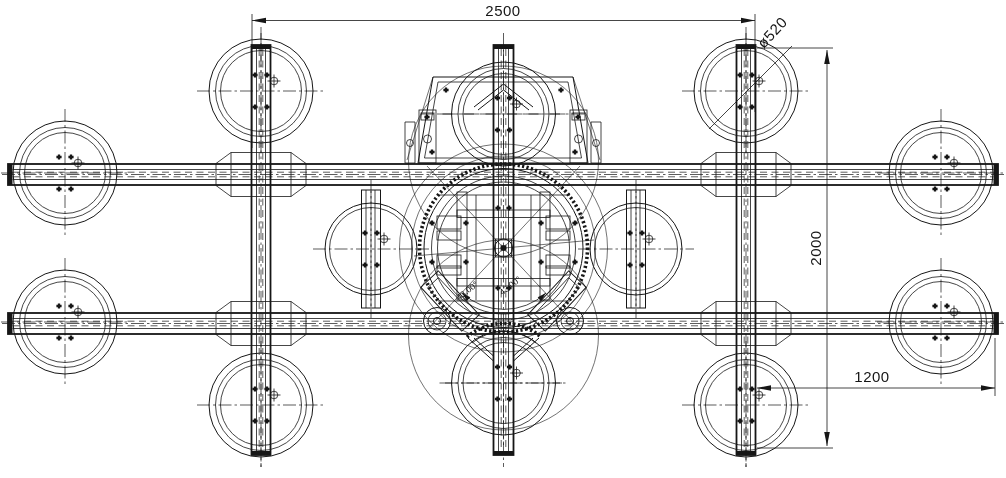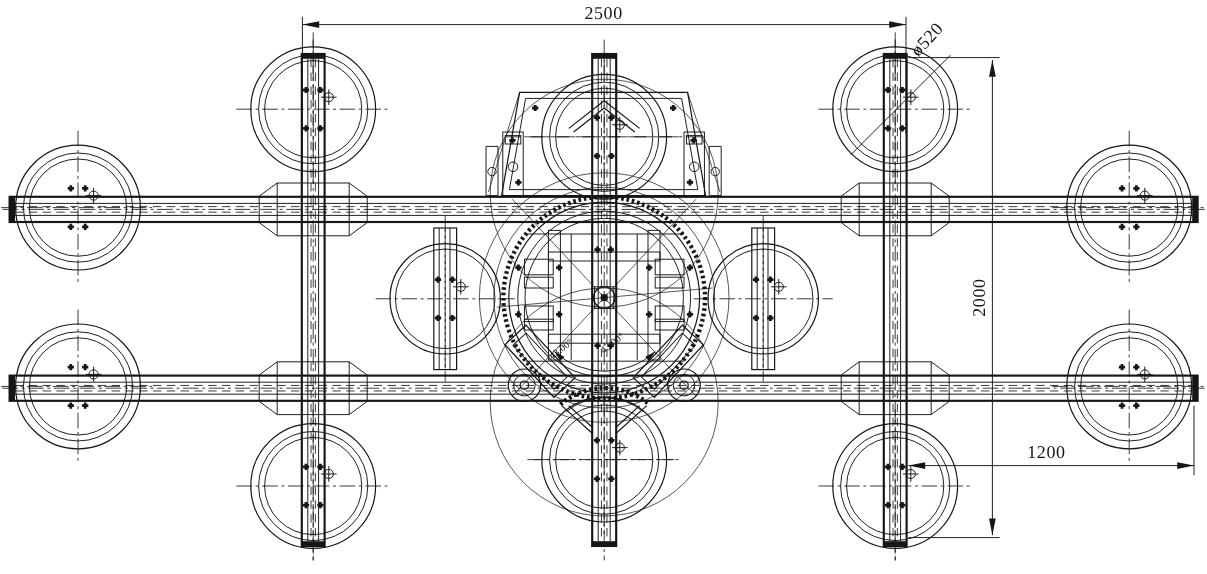--- a/index.html
+++ b/index.html
@@ -1,17 +1,17 @@
 <!DOCTYPE html>
 <html style="--bg: #ffffff; --line: #161616;"><head>
 <meta charset="utf-8">
 <style>
   html,body{margin:0;padding:0;background:var(--bg,#fff);}
   .canvas{position:relative;width:1006px;height:478px;background:var(--bg,#fff);overflow:hidden;
-          font-family:Liberation Serif, serif;}
+          font-family:Liberation Sans, sans-serif;}
   svg{display:block}
   svg .lw{stroke:var(--line,#161616);fill:none;stroke-linecap:butt;stroke-linejoin:miter}
   .w18{stroke-width:1.8}
   .w10{stroke-width:1}
   .w08{stroke-width:.8}
   .thin{stroke-width:.6}
   .dim{stroke-width:.8}
   .cl{stroke-width:.7;stroke-dasharray:13 3 2.5 3}
   .dash{stroke-width:.7;stroke-dasharray:7 4.5}
   .bolt{stroke-width:2.3}

